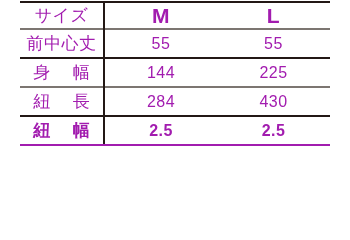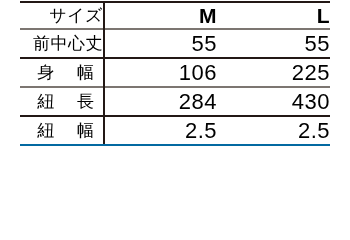--- a/index.html
+++ b/index.html
@@ -32,31 +32,31 @@
   table.size-table col.col-label { width: 84px; }
   table.size-table col.col-m     { width: 113px; }
   table.size-table col.col-l     { width: 113px; }
 
   table.size-table tr { height: 29px; }
   table.size-table tr.row-header { height: 27px; }
 
   table.size-table td {
     padding: 0;
     margin: 0;
-    text-align: right;
+    text-align: center;
     vertical-align: middle;
-    color: #000000;
+    color: #a21caf;
     line-height: 1;
     white-space: nowrap;
   }
 
   
   tr.rule-dark  > td { border-top: 2px solid #231815; }
   tr.rule-gray  > td { border-top: 2px solid #7c7671; margin-left: 40px; }
-  tr.last-rule  > td { border-bottom: 2px solid #0369a1; }
+  tr.last-rule  > td { border-bottom: 2px solid #a21caf; font-weight: bold; }
 
   
   td.cell-label {
     border-right: 2px solid #231815;
   }
 
   .label-text {
     font-size: 17px;
     letter-spacing: 0.5px;
     display: inline-block;
@@ -68,21 +68,21 @@
   .head-text {
     font-size: 21px;
     font-weight: bold;
     letter-spacing: 0.5px;
   }
   .head-label {
     font-size: 17px;
     letter-spacing: 0.5px;
   }
   .value-text {
-    font-size: 22px;
+    font-size: 16px;
     letter-spacing: 0.5px;
   }
 </style>
 </head>
 <body>
 
 <div id="size-table-wrap">
   <table class="size-table">
     <colgroup>
       <col class="col-label">
@@ -113,21 +113,21 @@
         <td>
           <span class="value-text">55</span>
         </td>
       </tr>
 
       <tr class="rule-dark">
         <td class="cell-label">
           <span class="label-text spaced">身 幅</span>
         </td>
         <td>
-          <span class="value-text">106</span>
+          <span class="value-text">144</span>
         </td>
         <td>
           <span class="value-text">225</span>
         </td>
       </tr>
 
       <tr class="rule-gray">
         <td class="cell-label">
           <span class="label-text spaced">紐 長</span>
         </td>

